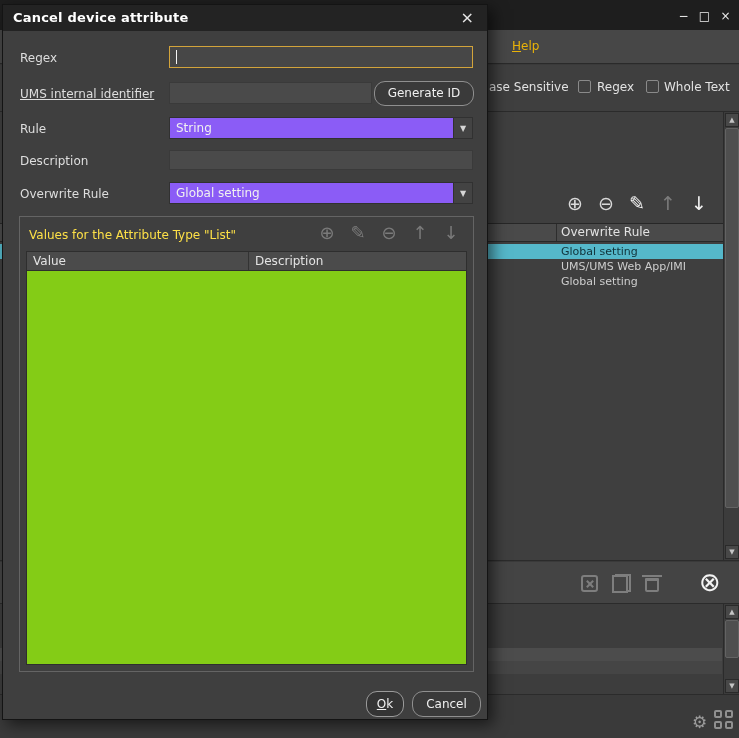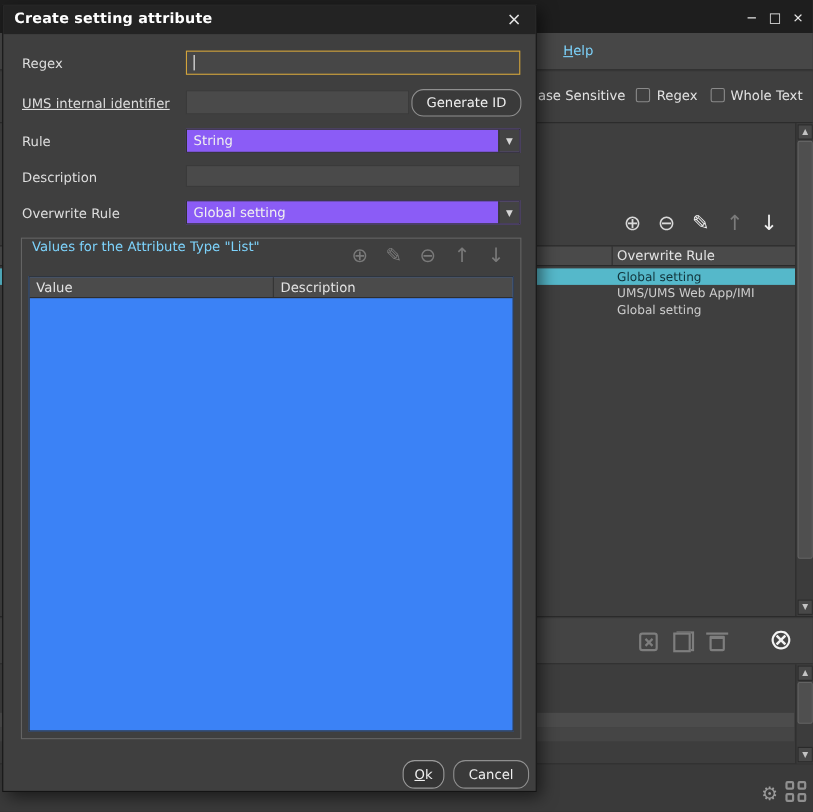--- a/index.html
+++ b/index.html
@@ -6,21 +6,21 @@
   html,body { width:739px; height:738px; }
   body { font-family:"DejaVu Sans","Liberation Sans",sans-serif; background:#2f2f2f; }
   .screen { position:relative; width:739px; height:738px; overflow:hidden; background:#3a3a3a; font-size:12px; color:#d8d8d8; }
 
   
   .bg-titlebar { position:absolute; top:0; left:0; right:0; height:30px; background:#1e1e1e; }
   .win-controls { position:absolute; right:5px; top:7px; display:flex; gap:4px; }
   .win-btn { width:17px; height:17px; display:flex; align-items:center; justify-content:center; color:#ececec; font-size:12px; }
 
   .help-bar { position:absolute; top:30px; left:0; right:0; height:34px; background:#474747; border-bottom:1px solid #2a2a2a; }
-  .help-btn { position:absolute; left:512px; top:9px; color:#7dd3fc; }
+  .help-btn { position:absolute; left:512px; top:9px; color:#eab308; }
   .help-btn::first-letter { text-decoration:underline; }
 
   .search-row { position:absolute; top:65px; left:0; right:0; height:46px; background:#3f3f3f; }
   .chk-label { position:absolute; top:15px; color:#e2e2e2; white-space:nowrap; }
   .lbl-case { left:489px; }
   .lbl-regex { left:597px; }
   .lbl-whole { left:664px; }
   .checkbox { position:absolute; top:15px; width:13px; height:13px; background:#404040; border:1px solid #8a8a8a; border-radius:2px; }
   .chk-regex-box { left:578px; }
   .chk-whole-box { left:646px; }
@@ -88,25 +88,25 @@
 
   .btn { position:absolute; background:#3a3a3a; border:1px solid #8f8f8f; border-radius:11px; color:#f0f0f0; text-align:center; }
   .btn-generate { left:371px; top:76px; width:100px; height:25px; line-height:23px; }
 
   .combo { position:absolute; left:166px; width:304px; height:22px; background:#8b5cf6; border:1px solid #313131; }
   .combo-type { top:112px; } .combo-ovr { top:177px; }
   .combo .val { position:absolute; left:6px; top:3px; color:#f0f0f0; }
   .combo .arrow { position:absolute; top:0; right:0; bottom:0; width:19px; background:#434343; border-left:1px solid #313131; font-size:8px; color:#d6d6d6; display:flex; align-items:center; justify-content:center; }
 
   .groupbox { position:absolute; left:16px; top:211px; width:455px; height:456px; border:1px solid #646464; }
-  .gb-title { position:absolute; left:9px; top:0; color:#7dd3fc; }
+  .gb-title { position:absolute; left:9px; top:11px; color:#fde047; }
   .gbi { position:absolute; top:5px; width:20px; text-align:center; font-size:18px; line-height:22px; color:#7a7a7a; }
   .gbi-add { left:297px; } .gbi-edit { left:328px; } .gbi-remove { left:359px; } .gbi-up { left:390px; } .gbi-down { left:421px; }
 
-  .gb-table { position:absolute; left:6px; right:6px; top:34px; bottom:6px; background:#3b82f6; border:1px solid #2e2e2e; }
+  .gb-table { position:absolute; left:6px; right:6px; top:34px; bottom:6px; background:#84cc16; border:1px solid #2e2e2e; }
   .gb-thead { position:absolute; top:0; left:0; right:0; height:19px; display:flex; background:#4b4b4b; border-bottom:1px solid #2e2e2e; }
   .gb-th { padding:2px 6px 0; color:#e3e3e3; }
   .th-value { width:222px; border-right:1px solid #333333; }
   .th-desc { flex:1; }
   .gb-tbody { position:absolute; top:20px; left:0; right:0; bottom:0; }
 
   .btn-ok { left:363px; top:686px; width:38px; height:26px; line-height:24px; background:#343434; border-color:#9a9a9a; }
   .btn-ok::first-letter { text-decoration:underline; }
   .btn-cancel { left:409px; top:686px; width:69px; height:26px; line-height:24px; }
 </style>
@@ -186,21 +186,21 @@
     <span class="ic-grid">
         <span></span>
         <span></span>
         <span></span>
         <span></span>
       </span>
   </div>
 
   <div class="dialog">
     <div class="dlg-titlebar">
-      <span class="dlg-title">Create setting attribute</span>
+      <span class="dlg-title">Cancel device attribute</span>
       <span class="dlg-close">×</span>
     </div>
 
     <span class="fld-label lbl-name">Regex</span>
     <input class="txt txt-name" value="" style="">
     <span class="caret"></span>
 
     <span class="fld-label lbl-ums">UMS internal identifier</span>
     <input class="txt txt-ums" value="" style="">
     <div class="btn btn-generate">Generate ID</div>

